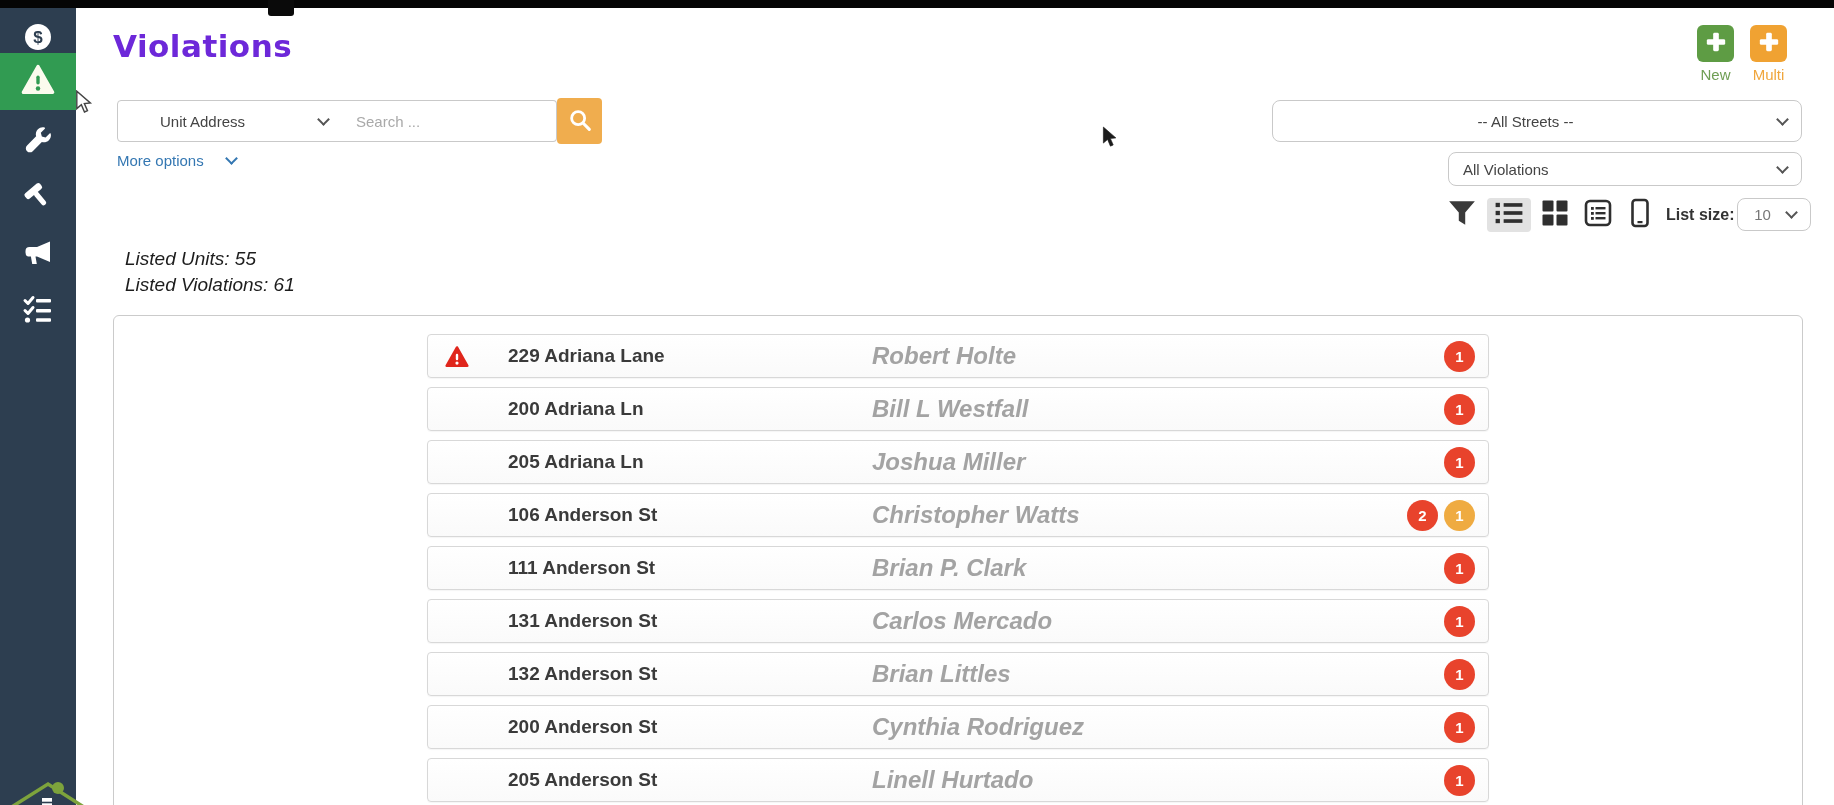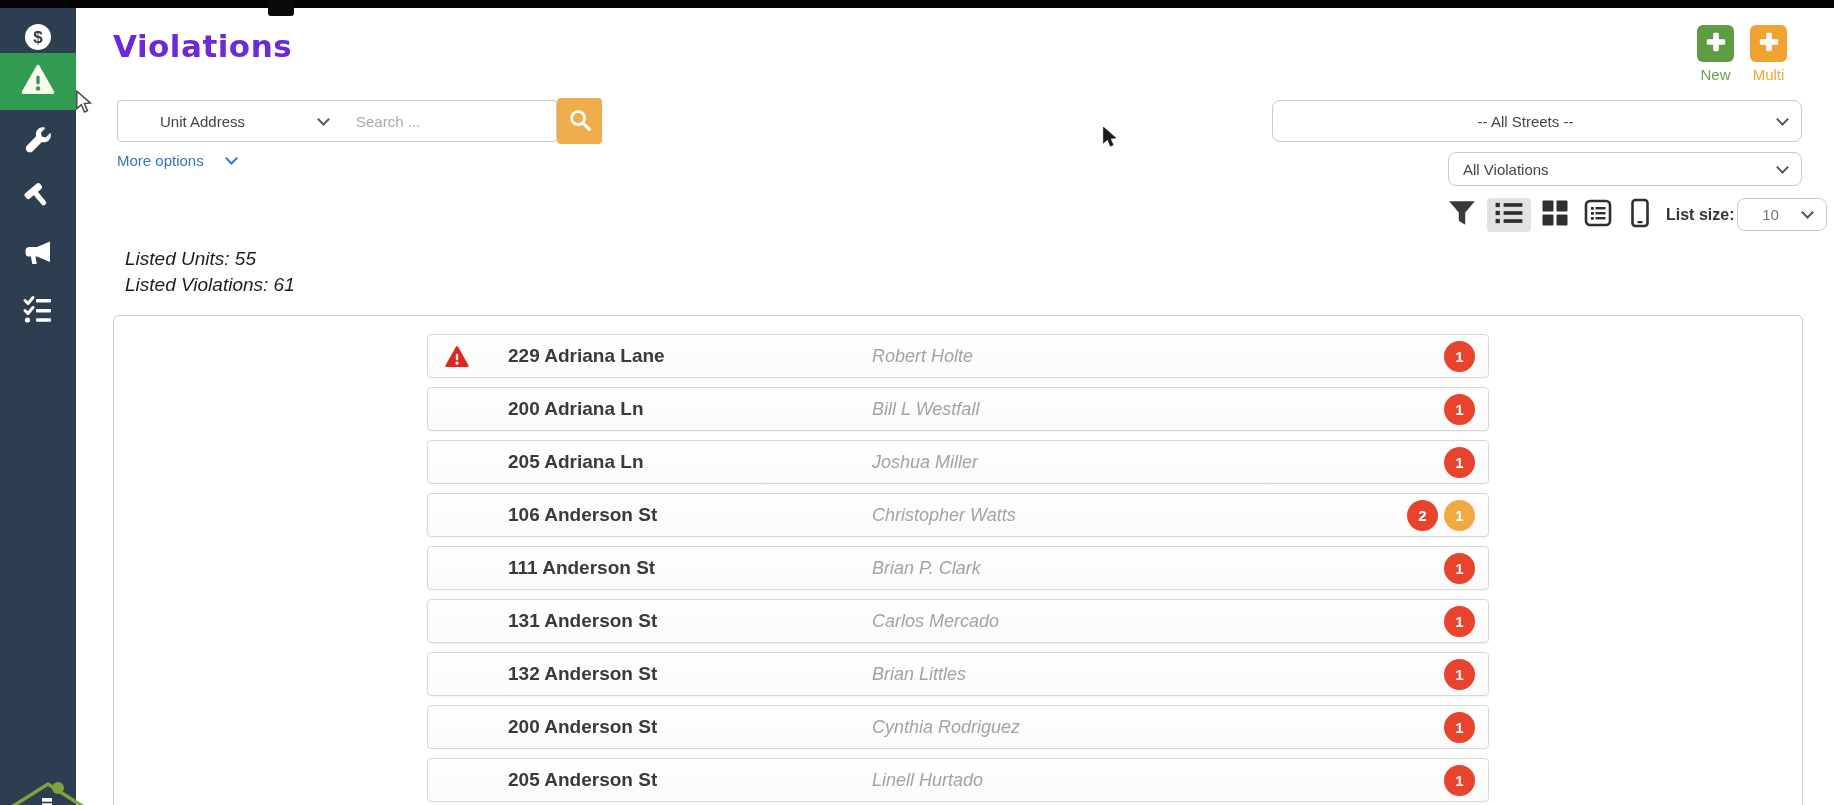--- a/index.html
+++ b/index.html
@@ -38,35 +38,35 @@
     border:none; border-radius:4px; cursor:pointer; display:flex; align-items:center; justify-content:center; }
   .more-options { position:absolute; left:117px; top:152px; font-size:15px; color:#3477b2;
     cursor:pointer; display:flex; align-items:center; gap:23px; }
   .more-options .chev { border-color:#3477b2; margin:-4px 0 0 0; }
 
   
   .viewbar-icon { position:absolute; top:198px; width:36px; height:34px; display:flex;
     align-items:center; justify-content:center; cursor:pointer; border-radius:4px; }
   .viewbar-icon.active { background:#e2e2e2; }
   .list-size-label { position:absolute; left:1666px; top:206px; font-size:16px; font-weight:bold; color:#333; }
-  .list-size-select { left:1737px; top:198px; width:90px; height:33px; }
+  .list-size-select { left:1737px; top:198px; width:74px; height:33px; }
   .list-size-select .sel-text { color:#777; }
 
   
   .summary-line { position:absolute; left:117px; font-style:italic; font-size:19px; color:#1d1d1d;margin-left:8px; }
 
   
   .table-panel { position:absolute; left:113px; top:315px; width:1690px; height:520px;
     background:#fff; border:1px solid #cbcbcb; border-radius:6px; padding-top:18px; }
   .vrow { position:relative; width:1062px; height:44px; margin:0 auto 9px auto;
     background:linear-gradient(#ffffff,#fafafa); border:1px solid #d8d8d8; border-radius:4px;
     box-shadow:0 1px 1px rgba(0,0,0,0.04); display:flex; align-items:center; cursor:pointer; }
   .row-alert { position:absolute; left:16px; top:10px; visibility:hidden; }
   .addr { position:absolute; left:80px; font-size:19px; font-weight:bold; color:#3a3a3a; }
-  .tenant { position:absolute; left:444px; font-size:18px; font-weight:normal; font-style:italic; color:#a3a3a3; }
+  .tenant { position:absolute; left:444px; font-size:24px; font-weight:bold; font-style:italic; color:#a3a3a3; }
   .badges { position:absolute; right:13px; top:6px; display:flex; gap:6px; }
   .badge { width:31px; height:31px; border-radius:50%; color:#fff; font-size:15px; font-weight:bold;
     display:flex; align-items:center; justify-content:center; }
 
   .cursor { position:absolute; pointer-events:none; }
 </style>
 </head>
 <body>
 
 <div id="stage">

